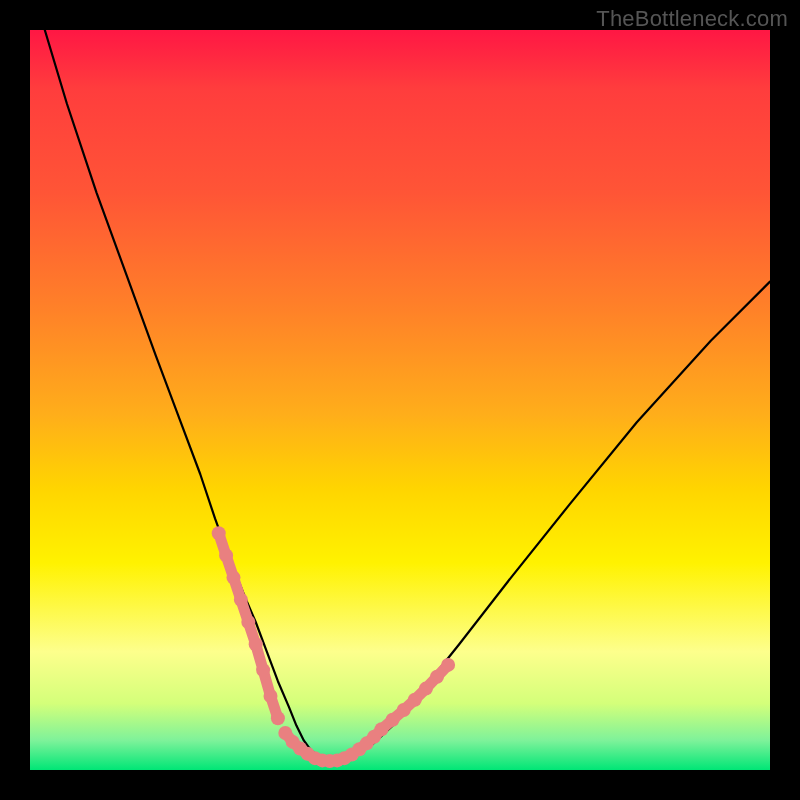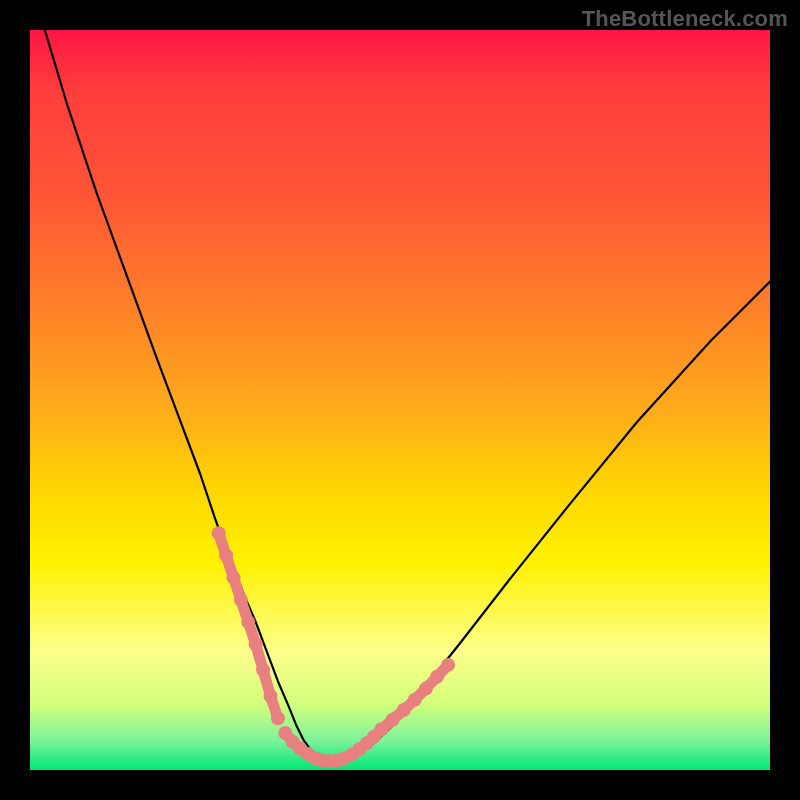--- a/index.html
+++ b/index.html
@@ -29,21 +29,21 @@
       #d4ff7a 91%,
       #7ef29a 96%,
       #00e676 100%);
   }
   .watermark {
     position: absolute;
     top: 6px;
     right: 12px;
     color: #555;
     font-size: 22px;
-    font-weight: 700;
+    font-weight: 400;
     letter-spacing: 0.2px;
   }
   svg.plot {
     position: absolute;
     left: 0;
     top: 0;
     width: 740px;
     height: 740px;
   }
 </style>

